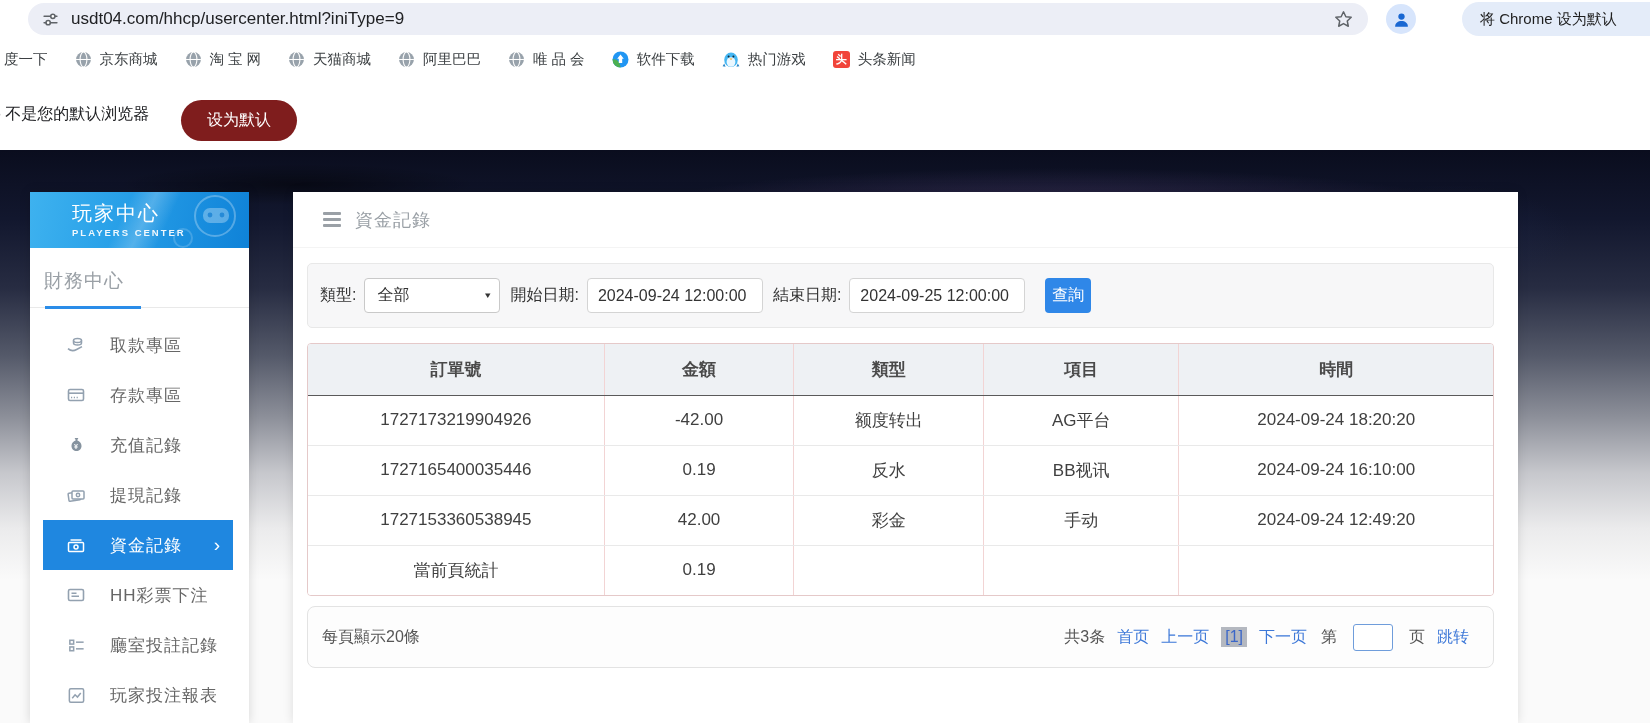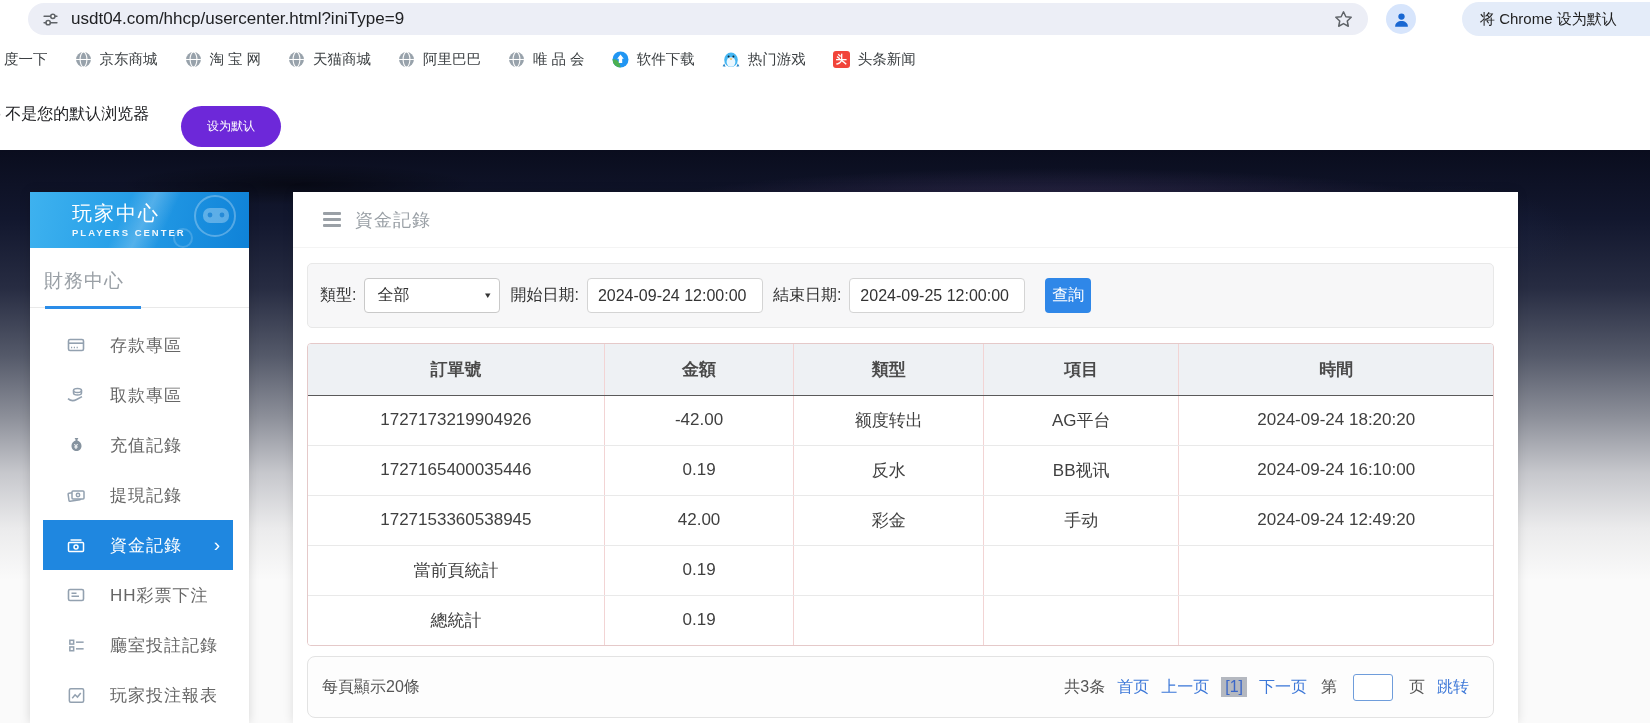--- a/index.html
+++ b/index.html
@@ -24,22 +24,22 @@
 
   .bookmarks { position:absolute; left:0; top:38px; width:1650px; height:42px; background:#fff;
     display:flex; align-items:center; gap:27px; padding-left:4px; }
   .bm { display:flex; align-items:center; gap:8px; font-size:14.5px; color:#3c4043;
     white-space:nowrap; cursor:pointer; }
   .tt-ico { width:17px; height:17px; background:#f1443a; border-radius:3px; color:#fff;
     font-size:11px; font-weight:bold; display:flex; align-items:center; justify-content:center; }
 
   .infobar { position:absolute; left:0; top:80px; width:1650px; height:70px; background:#fff; }
   .infobar-text { position:absolute; left:-56px; top:24px; font-size:16px; color:#202124; white-space:nowrap; }
-  .default-btn { position:absolute; left:181px; top:26px; height:41px; padding:0 26px;
-    background:#6d28d9; color:#fff; font-size:12px; border:none; border-radius:21px; cursor:pointer; }
+  .default-btn { position:absolute; left:181px; top:20px; height:41px; padding:0 26px;
+    background:#7f1d1d; color:#fff; font-size:16px; border:none; border-radius:21px; cursor:pointer; }
 
   
   .page-bg { position:absolute; left:0; top:150px; width:1650px; height:573px; background:#fafafa; }
   .page-bg::before { content:""; position:absolute; left:0; top:0; width:100%; height:430px;
     background:
       radial-gradient(closest-side at 64% 14%, rgba(96,74,128,.45), transparent 70%),
       radial-gradient(closest-side at 18% 8%, rgba(0,0,0,.45), transparent 60%),
       radial-gradient(closest-side at 88% 20%, rgba(30,38,70,.5), transparent 60%),
       linear-gradient(180deg,#0a0d1e 0%,#12172e 16%,#272c42 32%,#555a6a 48%,#8c8f99 62%,#c6c7cc 75%,#ebebec 88%,#fafafa 100%);
   }
@@ -247,37 +247,37 @@
         <circle cx="51" cy="21" r="2.4" fill="rgba(30,130,210,.85)"></circle>
         <circle cx="63" cy="21" r="2.4" fill="rgba(30,130,210,.85)"></circle>
       </svg>
     </span>
   </div>
   <div class="sb-section">財務中心</div>
   <div class="sb-divider"></div>
   <div class="sb-menu">
     <div class="sb-item">
       <span class="ic">
+          <svg width="20" height="20" viewBox="0 0 20 20" fill="none" stroke="#93a1b0" stroke-width="1.5">
+            <ellipse cx="11.5" cy="5.5" rx="4" ry="2"></ellipse>
+            <path d="M7.5 5.5v2.4c0 1.1 1.8 2 4 2s4-.9 4-2V5.5"></path>
+            <path d="M2 13.6c2.6 2.4 5.4 2.7 8.6.9l5.4-2.9"></path>
+          </svg>
+        </span>
+      <span class="lb">取款專區</span>
+    </div>
+    <div class="sb-item">
+      <span class="ic">
           <svg width="20" height="20" viewBox="0 0 20 20" fill="none" stroke="#93a1b0" stroke-width="1.6">
             <rect x="2.5" y="4.5" width="15" height="11" rx="1.5"></rect>
             <path d="M2.5 8.2h15"></path>
             <path d="M5 12.5h1.2M7.8 12.5h1.2M10.6 12.5h1.2"></path>
           </svg>
         </span>
       <span class="lb">存款專區</span>
-    </div>
-    <div class="sb-item">
-      <span class="ic">
-          <svg width="20" height="20" viewBox="0 0 20 20" fill="none" stroke="#93a1b0" stroke-width="1.5">
-            <ellipse cx="11.5" cy="5.5" rx="4" ry="2"></ellipse>
-            <path d="M7.5 5.5v2.4c0 1.1 1.8 2 4 2s4-.9 4-2V5.5"></path>
-            <path d="M2 13.6c2.6 2.4 5.4 2.7 8.6.9l5.4-2.9"></path>
-          </svg>
-        </span>
-      <span class="lb">取款專區</span>
     </div>
     <div class="sb-item">
       <span class="ic">
           <svg width="19" height="19" viewBox="0 0 20 20">
             <path d="M8 2h4l-1.3 2.4c2.7.9 4.6 3.3 4.6 6 0 3.2-2.6 5.4-5.3 5.4s-5.3-2.2-5.3-5.4c0-2.7 1.9-5.1 4.6-6L8 2z" fill="#86939f"></path>
             <text x="10" y="13.4" font-size="7.5" fill="#fff" text-anchor="middle" font-weight="bold">¥</text>
           </svg>
         </span>
       <span class="lb">充值記錄</span>
     </div>
@@ -398,27 +398,20 @@
             <td>手动</td>
             <td>2024-09-24 12:49:20</td>
           </tr>
           <tr>
             <td>當前頁統計</td>
             <td>0.19</td>
             <td></td>
             <td></td>
             <td></td>
           </tr>
-          <tr>
-            <td>總統計</td>
-            <td>0.19</td>
-            <td></td>
-            <td></td>
-            <td></td>
-          </tr>
         </tbody>
       </table>
     </div>
 
     <div class="footerbar">
       <span>每頁顯示20條</span>
       <div class="pager">
         <span>共3条</span>
         <a>首页</a>
         <a>上一页</a>

